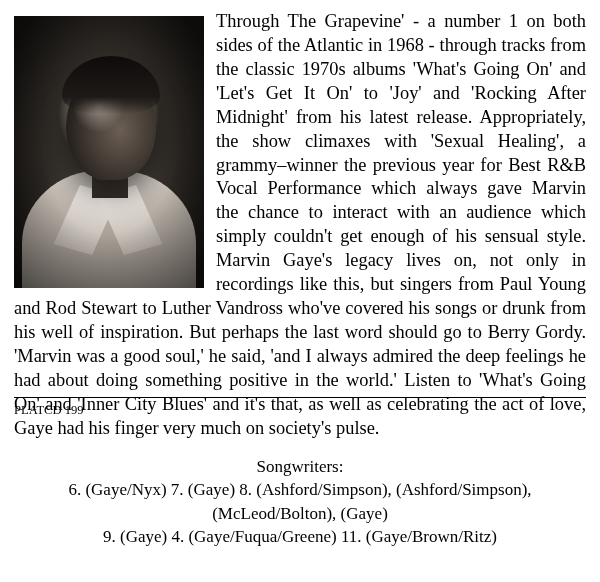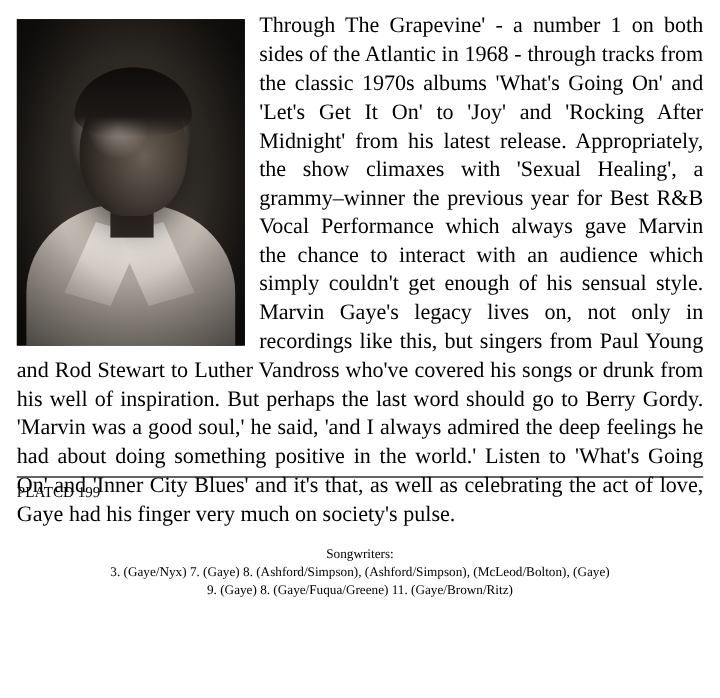--- a/index.html
+++ b/index.html
@@ -101,21 +101,21 @@
     hyphens: none;
   }
   .body-text p {
     margin: 0;
   }
   .clear { clear: both; }
 
   .credits {
     margin-top: 14px;
     text-align: center;
-    font-size: 11px;
+    font-size: 17px;
     line-height: 1.38;
   }
   .credits .heading {
     font-weight: normal;
   }
   .footer {
     position: absolute;
     left: 14px;
     right: 14px;
     bottom: 8px;
@@ -149,22 +149,22 @@
   </div>
 
   <div class="body-text">
     <p>Through The Grapevine' - a number 1 on both sides of the Atlantic in 1968 - through tracks from the classic 1970s albums 'What's Going On' and 'Let's Get It On' to 'Joy' and 'Rocking After Midnight' from his latest release. Appropriately, the show climaxes with 'Sexual Healing', a grammy–winner the previous year for Best R&amp;B Vocal Performance which always gave Marvin the chance to interact with an audience which simply couldn't get enough of his sensual style. Marvin Gaye's legacy lives on, not only in recordings like this, but singers from Paul Young and Rod Stewart to Luther Vandross who've covered his songs or drunk from his well of inspiration. But perhaps the last word should go to Berry Gordy. 'Marvin was a good soul,' he said, 'and I always admired the deep feelings he had about doing something positive in the world.' Listen to 'What's Going On' and 'Inner City Blues' and it's that, as well as celebrating the act of love, Gaye had his finger very much on society's pulse.</p>
   </div>
 
   <div class="clear"></div>
 
   <div class="credits">
     <div class="heading">Songwriters:</div>
-    <div>3. (Gaye/Nyx) 7. (Gaye) 8. (Ashford/Simpson), (Ashford/Simpson), (McLeod/Bolton), (Gaye)</div>
-    <div>9. (Gaye) 8. (Gaye/Fuqua/Greene) 11. (Gaye/Brown/Ritz)</div>
+    <div>6. (Gaye/Nyx) 7. (Gaye) 8. (Ashford/Simpson), (Ashford/Simpson), (McLeod/Bolton), (Gaye)</div>
+    <div>9. (Gaye) 4. (Gaye/Fuqua/Greene) 11. (Gaye/Brown/Ritz)</div>
   </div>
 
   <div class="footer">
     <div class="line"></div>
     <span>PLATCD 199</span>
   </div>
 
 </div>
 
 </body></html>

